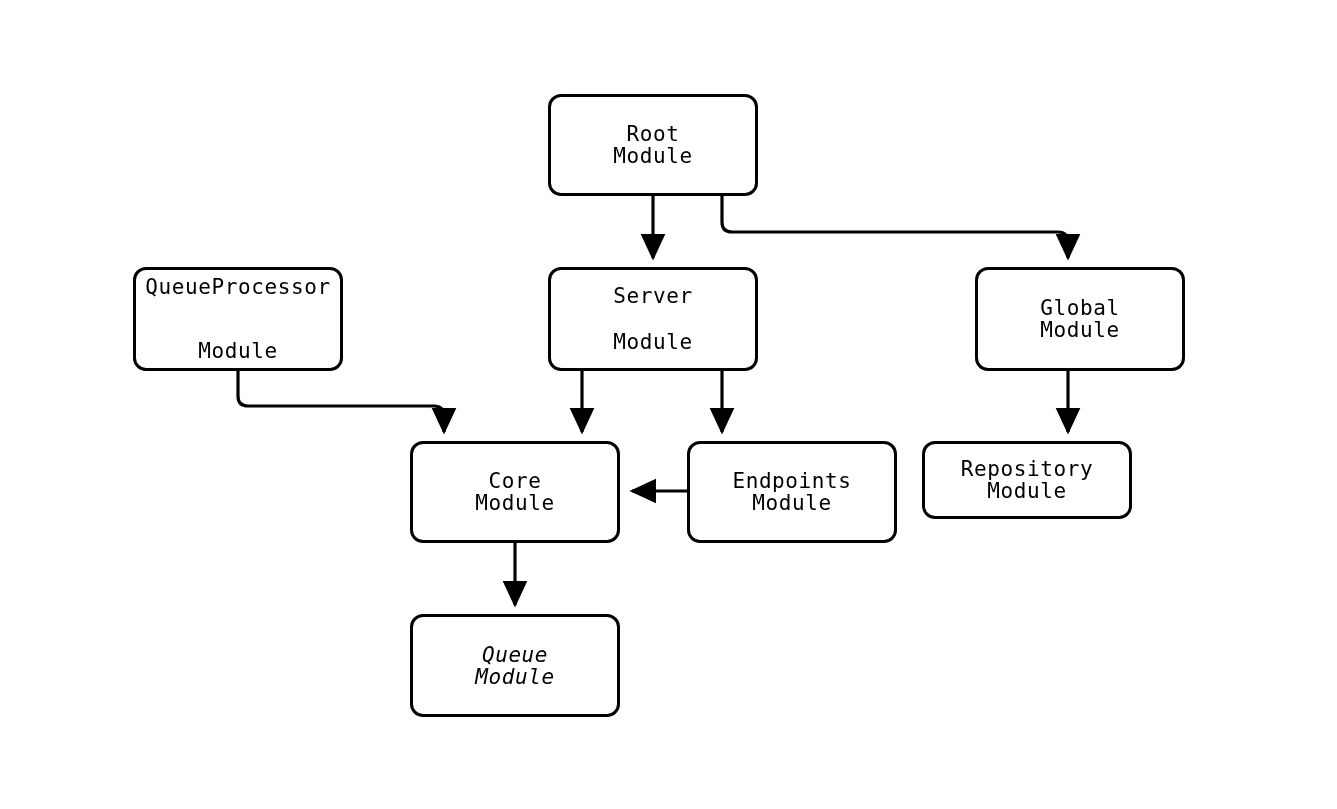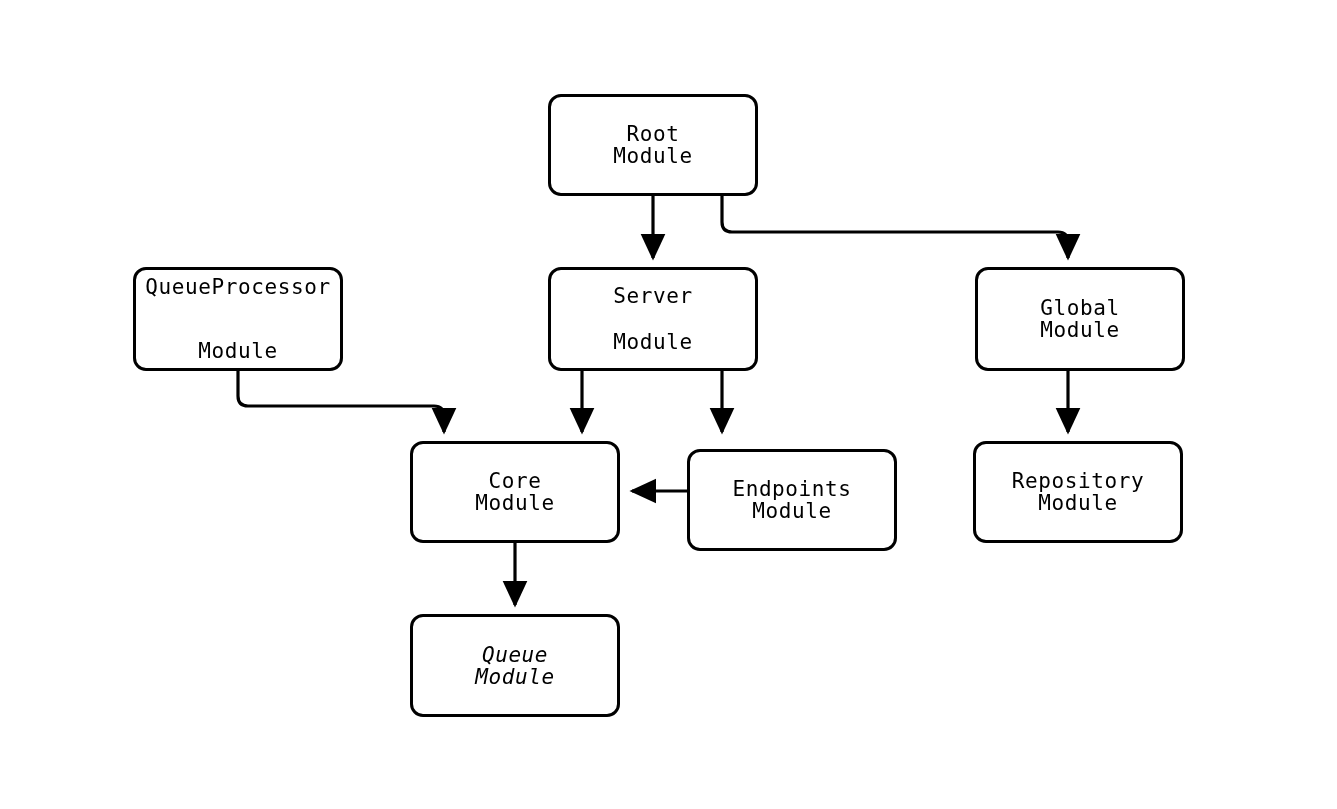--- a/index.html
+++ b/index.html
@@ -95,26 +95,26 @@
   <div class="node" style="left:963px; top:267px; width:210px; height:104px;margin-left:12px;">
     <div class="node-line">Global</div>
     <div class="node-line">Module</div>
   </div>
 
   <div class="node" style="left:410px; top:441px; width:210px; height:102px;">
     <div class="node-line">Core</div>
     <div class="node-line">Module</div>
   </div>
 
-  <div class="node" style="left:687px; top:441px; width:210px; height:102px;margin-top:8px;">
+  <div class="node" style="left:687px; top:441px; width:210px; height:102px;">
     <div class="node-line">Endpoints</div>
     <div class="node-line">Module</div>
   </div>
 
-  <div class="node" style="left:973px; top:441px; width:210px; height:102px;">
+  <div class="node" style="left:922px; top:441px; width:210px; height:78px;">
     <div class="node-line">Repository</div>
     <div class="node-line">Module</div>
   </div>
 
   <div class="node" style="left:410px; top:614px; width:210px; height:103px;font-style:italic;">
     <div class="node-line">Queue</div>
     <div class="node-line">Module</div>
   </div>
 
 </div>

